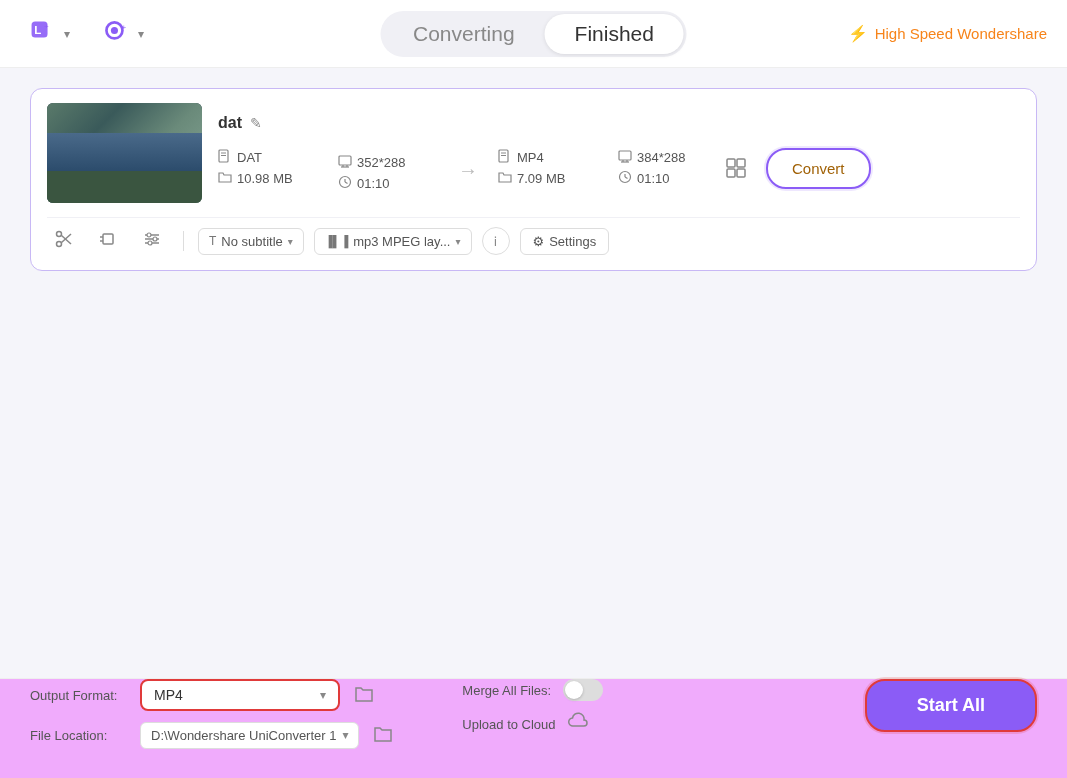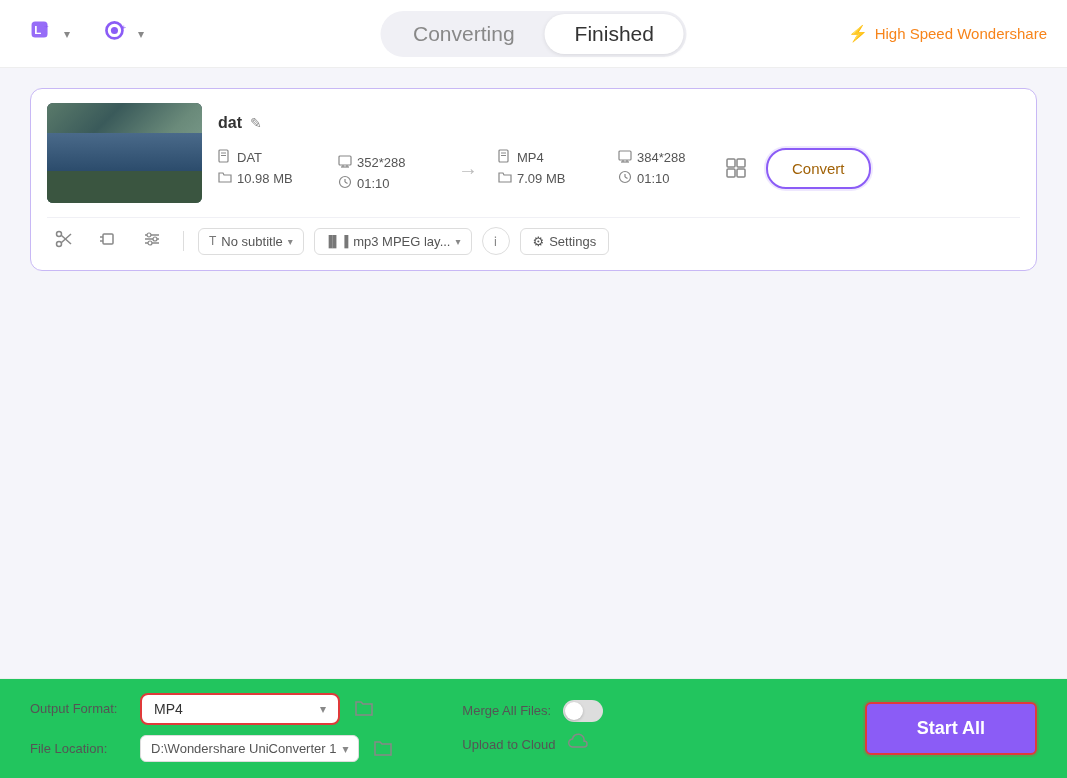--- a/index.html
+++ b/index.html
@@ -297,24 +297,24 @@
       background: #fff;
     }
 
     
     .bottom-bar {
       position: absolute;
       bottom: 0;
       left: 0;
       right: 0;
       height: 100px;
-      background: #22c55e;
+      background: #f0abfc;
       border-top: 1px solid #eee;
       display: flex;
-      align-items: center;
+      align-items: flex-start;
       padding: 0 30px;
       gap: 0;
     }
     .bottom-left {
       display: flex;
       flex-direction: column;
       gap: 8px;
       flex: 1;
     }
     .bottom-row {
@@ -416,21 +416,21 @@
     }
 
     .bottom-right {
       display: flex;
       align-items: center;
     }
     .start-all-btn {
       background: #8b5cf6;
       color: #fff;
       border: 2px solid #e03a3a;
-      border-radius: 6px;
+      border-radius: 20px;
       padding: 14px 50px;
       font-size: 18px;
       font-weight: 600;
       cursor: pointer;
       white-space: nowrap;
       box-shadow: 0 0 0 2px rgba(224,58,58,0.2);
     }
   </style>
 </head>
 <body>

